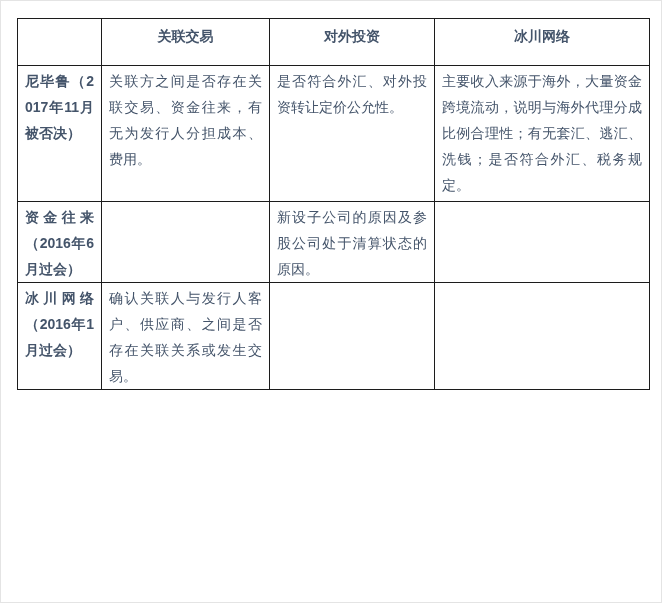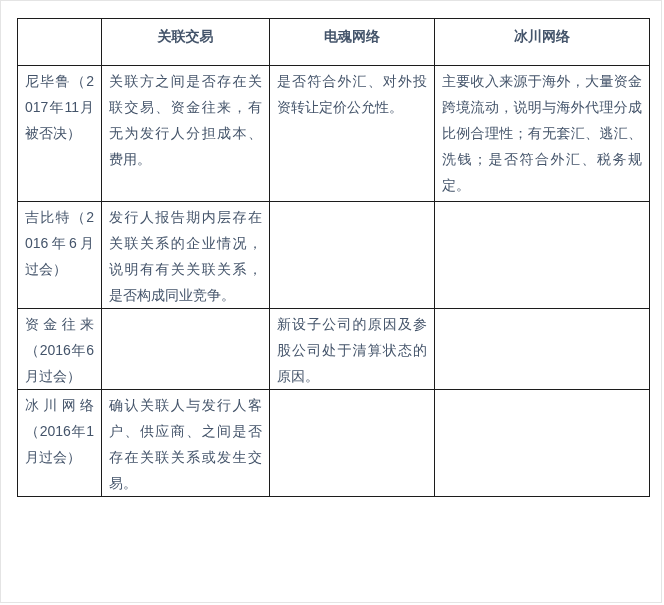--- a/index.html
+++ b/index.html
@@ -33,21 +33,21 @@
     box-sizing: border-box;
     overflow: hidden;
     margin-top: 8px;
   }
   .review-table th {
     font-weight: bold;
     text-align: center;
     padding-top: 4px;
   }
   .review-table td.company {
-    font-weight: normal;
+    font-weight: bold;
     text-align: justify;
     text-justify: inter-character;
     word-break: break-all;
   }
   .review-table td.topic {
     text-align: justify;
     text-justify: inter-character;
     word-break: break-all;
   }
 </style>
@@ -59,36 +59,30 @@
     <colgroup>
       <col style="width:84px">
       <col style="width:168px">
       <col style="width:165px">
       <col style="width:215px">
     </colgroup>
     <thead>
       <tr style="height:47px">
         <th></th>
         <th>关联交易</th>
-        <th>电魂网络</th>
+        <th>对外投资</th>
         <th>冰川网络</th>
       </tr>
     </thead>
     <tbody>
       <tr style="height:136px">
         <td class="company">尼毕鲁（2017年11月被否决）</td>
         <td class="topic">关联方之间是否存在关联交易、资金往来，有无为发行人分担成本、费用。</td>
         <td class="topic">是否符合外汇、对外投资转让定价公允性。</td>
         <td class="topic">主要收入来源于海外，大量资金跨境流动，说明与海外代理分成比例合理性；有无套汇、逃汇、洗钱；是否符合外汇、税务规定。</td>
-      </tr>
-      <tr style="height:106px">
-        <td class="company">吉比特（2016年6月过会）</td>
-        <td class="topic">发行人报告期内层存在关联关系的企业情况，说明有有关关联关系，是否构成同业竞争。</td>
-        <td class="topic"></td>
-        <td class="topic"></td>
       </tr>
       <tr style="height:74px">
         <td class="company">资金往来（2016年6月过会）</td>
         <td class="topic"></td>
         <td class="topic">新设子公司的原因及参股公司处于清算状态的原因。</td>
         <td class="topic"></td>
       </tr>
       <tr style="height:80px">
         <td class="company">冰川网络（2016年1月过会）</td>
         <td class="topic">确认关联人与发行人客户、供应商、之间是否存在关联关系或发生交易。</td>

